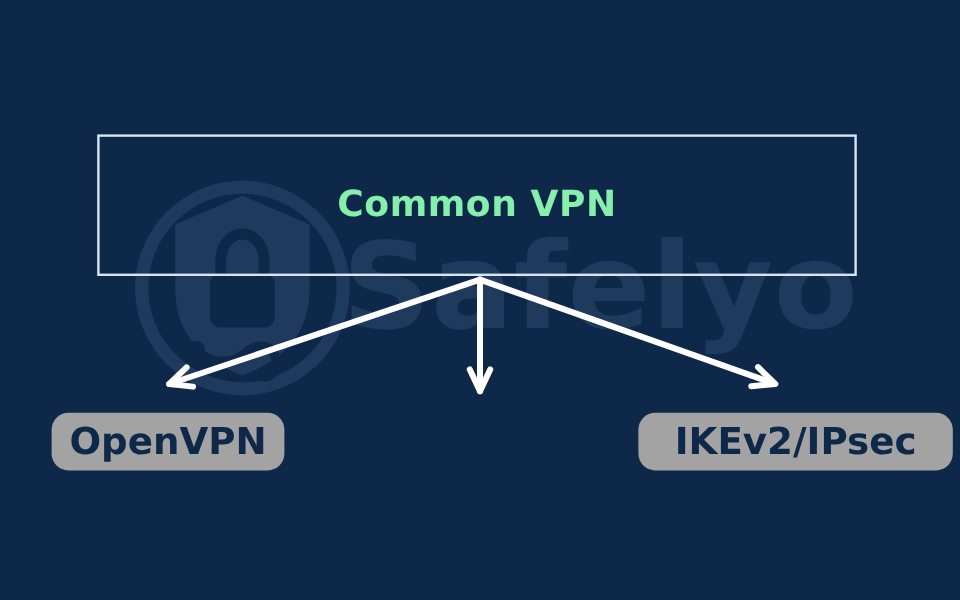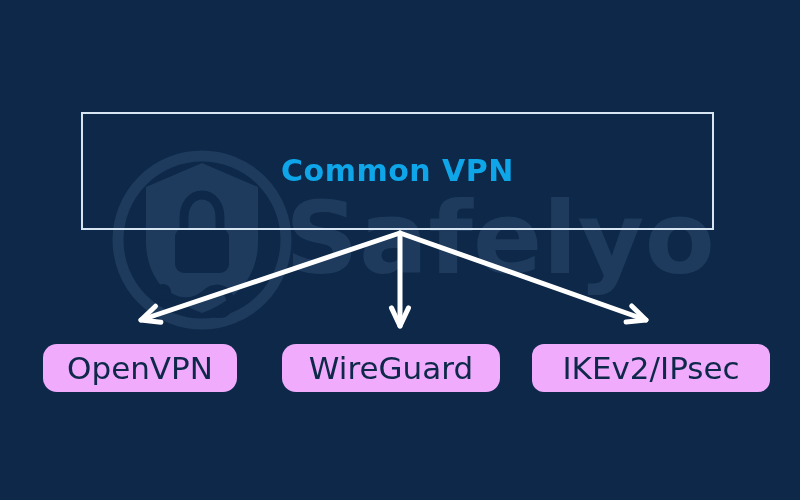--- a/index.html
+++ b/index.html
@@ -23,45 +23,45 @@
     width: 633px; height: 118px;
     box-sizing: border-box;
     border: 2px solid #d7e5f3;
     background: transparent;
     display: flex;
     flex-direction: column;
     align-items: center;
     justify-content: center;
   }
   .title-line {
-    color: #0ea5e9;
+    color: #86efac;
     font-size: 30px;
     font-weight: bold;
     line-height: 38px;
     letter-spacing: 0.5px;
     white-space: nowrap;
   }
   .node {
     position: absolute;
     top: 344px;
     height: 48px;
     box-sizing: border-box;
-    background: #f0abfc;
+    background: #a3a3a3;
     border-radius: 14px;
     color: #0d2848;
     font-size: 31px;
-    font-weight: normal;
+    font-weight: bold;
     display: flex;
     align-items: center;
     justify-content: center;
     white-space: nowrap;
   }
   .node-openvpn   { left: 43px;  width: 194px; }
   .node-wireguard { left: 282px; width: 218px; }
-  .node-ikev2     { left: 532px; width: 238px; border-radius: 12px; }
+  .node-ikev2     { left: 532px; width: 262px; }
   .wm-text {
     font-family: "DejaVu Sans", "Liberation Sans", sans-serif;
     font-weight: bold;
     font-size: 100px;
   }
 </style>
 </head>
 <body>
 
 <div class="stage">
@@ -99,16 +99,15 @@
         <polyline points="408.5,307.9 400,326 391.5,307.9"></polyline>
       </g>
       <g>
         <line x1="400" y1="233" x2="646" y2="320"></line>
         <polyline points="631.7,306.0 646,320 626.1,321.9"></polyline>
       </g>
     </g>
   </svg>
 
   <div class="node node-openvpn">OpenVPN</div>
-  <div class="node node-wireguard">WireGuard</div>
   <div class="node node-ikev2">IKEv2/IPsec</div>
 
 </div>
 
 </body></html>

